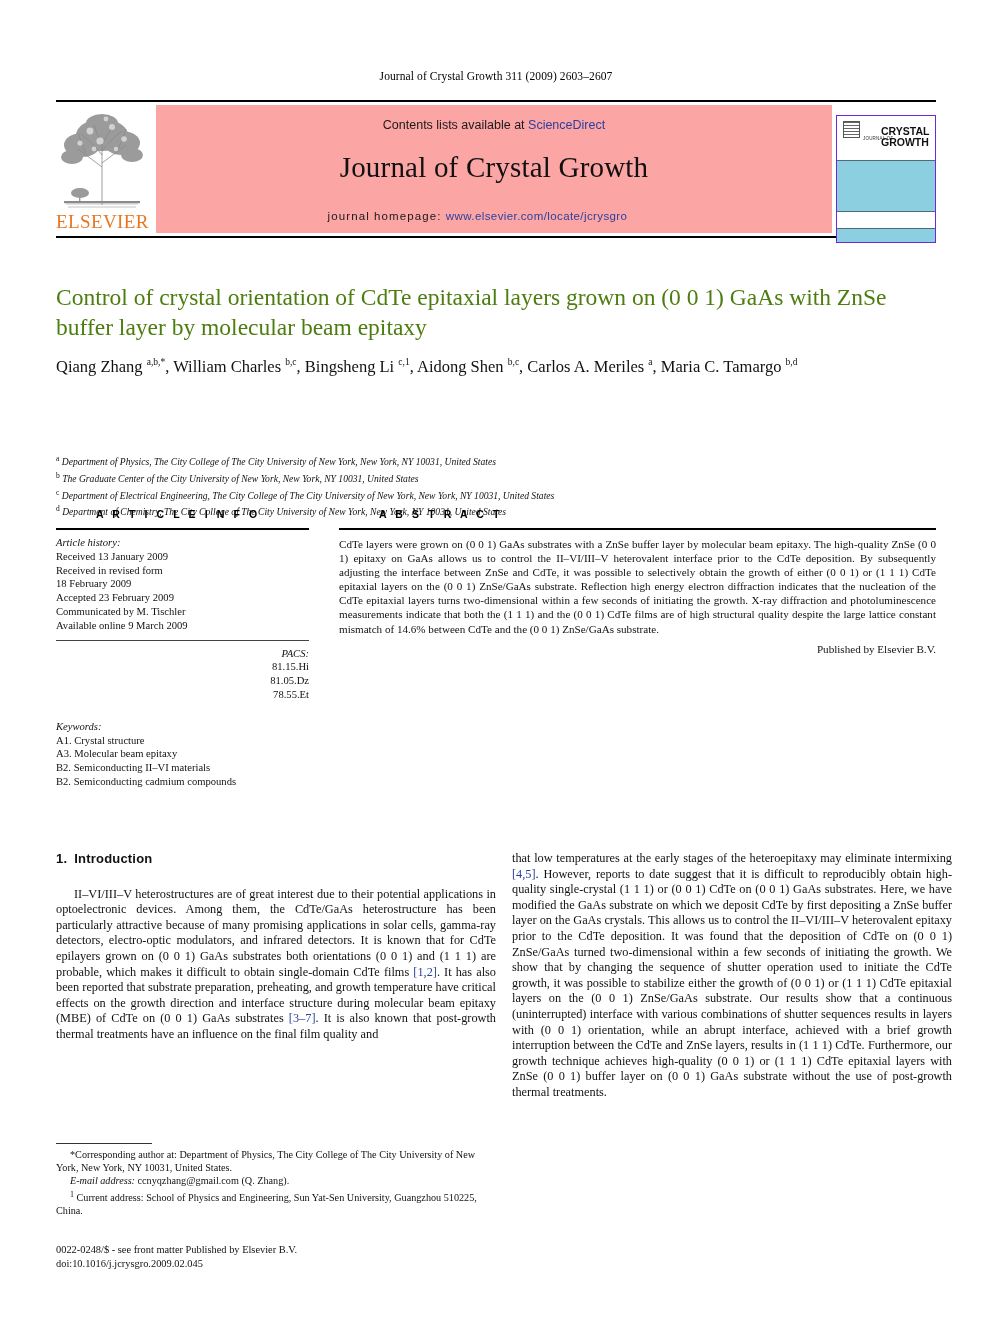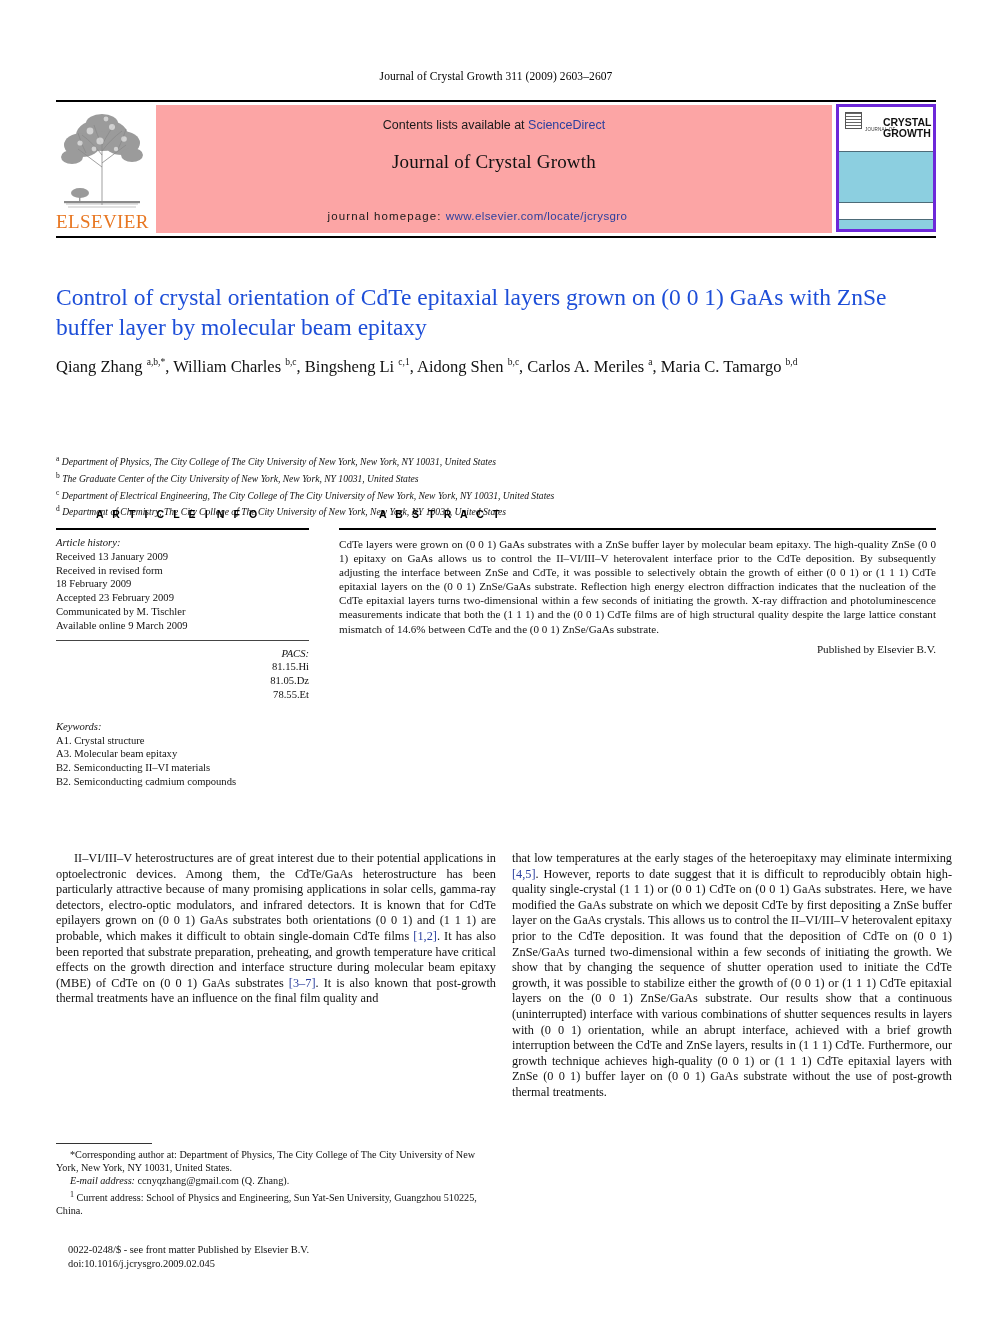--- a/index.html
+++ b/index.html
@@ -84,42 +84,42 @@
   }
   .contents-line .sd {
     color: #2b3f9e;
   }
   .journal-title {
     position: absolute;
     left: 0; top: 46px;
     width: 676px;
     text-align: center;
     font-family: "Liberation Serif", serif;
-    font-size: 19px;
+    font-size: 29px;
     color: #111;
     letter-spacing: 0.2px;
   }
   .homepage-line {
     position: absolute;
     left: 0; bottom: 11px;
     width: 643px;
     text-align: center;
     font-family: "Liberation Sans", sans-serif;
     font-size: 11.5px;
     letter-spacing: 1.1px;
     color: #1a1a1a;
   }
   .homepage-line .url { color: #2b3f9e; letter-spacing: 0.4px; }
 
   .cover-thumb {
     position: absolute;
-    right: 0; top: 2px;
+    right: 0; top: 13px;
     width: 100px;
     height: 128px;
-    border: 3px solid #6d28d9;
+    border: 1px solid #6d28d9;
     background: #ffffff;
     box-sizing: border-box;
     overflow: hidden;
   }
   .cover-top {
     position: absolute; left:0; top:0; width:100%; height:44px;
     background:#fff;
   }
   .cover-elsblock {
     position:absolute; left:6px; top:5px; width:15px; height:15px;
@@ -156,21 +156,21 @@
   }
 
   
   .title {
     position: absolute;
     left: 56px; top: 282px;
     width: 860px;
     font-family: "Liberation Serif", serif;
     font-size: 23.5px;
     line-height: 30px;
-    color: #1d4ed8;
+    color: #4d7c0f;
   }
   .authors {
     position: absolute;
     left: 56px; top: 351px;
     width: 860px;
     font-family: "Liberation Serif", serif;
     font-size: 16.5px;
     line-height: 22px;
     color: #111;
   }
@@ -294,21 +294,20 @@
   .fn em { font-style: italic; }
   .fn sup { font-size: 8px; }
   .imprint {
     position: absolute;
     left: 56px; top: 1243px;
     width: 440px;
     font-family: "Liberation Serif", serif;
     font-size: 10.4px;
     line-height: 13.6px;
     color: #111;
-    margin-left: 12px;
   }
 </style>
 </head>
 <body>
 
 <div class="page">
 
   <div class="runhead">Journal of Crystal Growth 311 (2009) 2603–2607</div>
 
   <div class="masthead">
@@ -424,20 +423,23 @@
   </div>
 
   <div class="abscol">
     <div class="sec-head">A B S T R A C T</div>
     <div class="rule-thick"></div>
     <div class="abs-body">CdTe layers were grown on (0 0 1) GaAs substrates with a ZnSe buffer layer by molecular beam epitaxy. The high-quality ZnSe (0 0 1) epitaxy on GaAs allows us to control the II–VI/III–V heterovalent interface prior to the CdTe deposition. By subsequently adjusting the interface between ZnSe and CdTe, it was possible to selectively obtain the growth of either (0 0 1) or (1 1 1) CdTe epitaxial layers on the (0 0 1) ZnSe/GaAs substrate. Reflection high energy electron diffraction indicates that the nucleation of the CdTe epitaxial layers turns two-dimensional within a few seconds of initiating the growth. X-ray diffraction and photoluminescence measurements indicate that both the (1 1 1) and the (0 0 1) CdTe films are of high structural quality despite the large lattice constant mismatch of 14.6% between CdTe and the (0 0 1) ZnSe/GaAs substrate.</div>
     <div class="abs-pub">Published by Elsevier B.V.</div>
   </div>
 
   <div class="bodycol left">
+    <div class="h1">
+      <span class="num">1.</span><span>Introduction</span>
+    </div>
     <p class="para"><span>II–VI/III–V heterostructures are of great interest due to their potential applications in optoelectronic devices. Among them, the CdTe/GaAs heterostructure has been particularly attractive because of many promising applications in solar cells, gamma-ray detectors, electro-optic modulators, and infrared detectors. It is known that for CdTe epilayers grown on (0 0 1) GaAs substrates both orientations (0 0 1) and (1 1 1) are probable, which makes it difficult to obtain single-domain CdTe films </span><span class="ref">[1,2]</span><span>. It has also been reported that substrate preparation, preheating, and growth temperature have critical effects on the growth direction and interface structure during molecular beam epitaxy (MBE) of CdTe on (0 0 1) GaAs substrates </span><span class="ref">[3–7]</span><span>. It is also known that post-growth thermal treatments have an influence on the final film quality and</span></p>
   </div>
 
   <div class="bodycol right">
     <p class="para" style="text-indent:0;"><span>that low temperatures at the early stages of the heteroepitaxy may eliminate intermixing </span><span class="ref">[4,5]</span><span>. However, reports to date suggest that it is difficult to reproducibly obtain high-quality single-crystal (1 1 1) or (0 0 1) CdTe on (0 0 1) GaAs substrates. Here, we have modified the GaAs substrate on which we deposit CdTe by first depositing a ZnSe buffer layer on the GaAs crystals. This allows us to control the II–VI/III–V heterovalent epitaxy prior to the CdTe deposition. It was found that the deposition of CdTe on (0 0 1) ZnSe/GaAs turned two-dimensional within a few seconds of initiating the growth. We show that by changing the sequence of shutter operation used to initiate the CdTe growth, it was possible to stabilize either the growth of (0 0 1) or (1 1 1) CdTe epitaxial layers on the (0 0 1) ZnSe/GaAs substrate. Our results show that a continuous (uninterrupted) interface with various combinations of shutter sequences results in layers with (0 0 1) orientation, while an abrupt interface, achieved with a brief growth interruption between the CdTe and ZnSe layers, results in (1 1 1) CdTe. Furthermore, our growth technique achieves high-quality (0 0 1) or (1 1 1) CdTe epitaxial layers with ZnSe (0 0 1) buffer layer on (0 0 1) GaAs substrate without the use of post-growth thermal treatments.</span></p>
   </div>
 
   <div class="footnotes">
     <div class="fn-rule"></div>
     <div class="fn fn-star">

